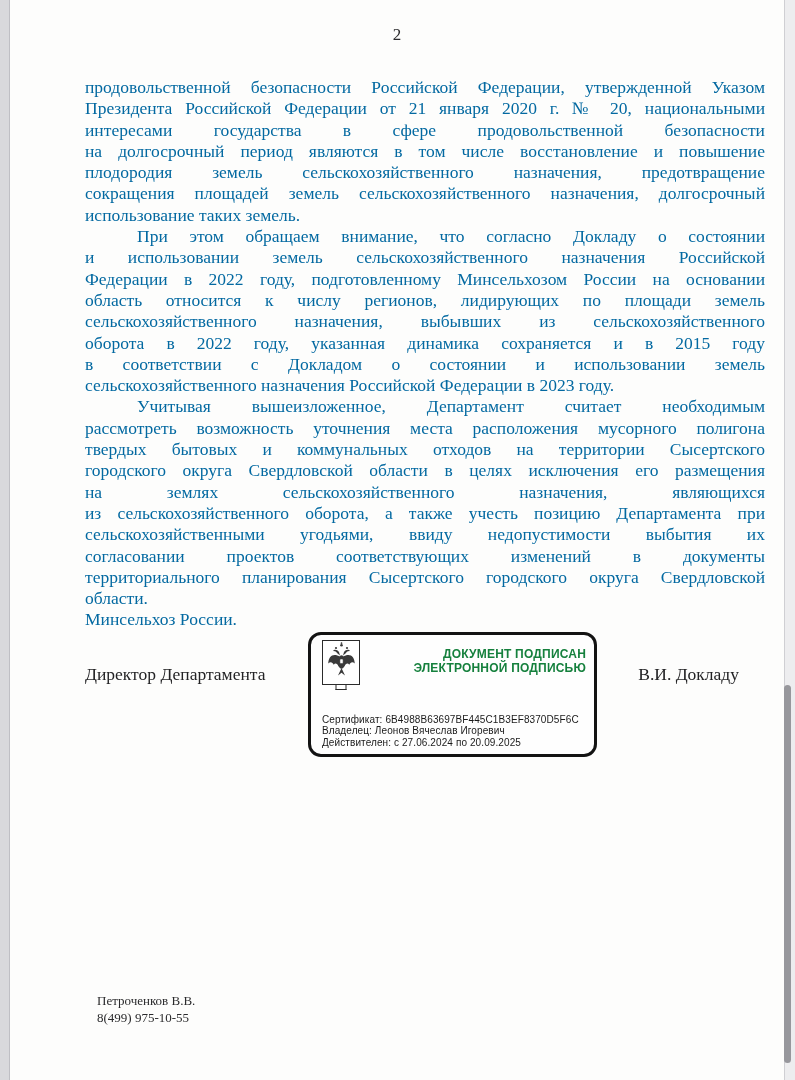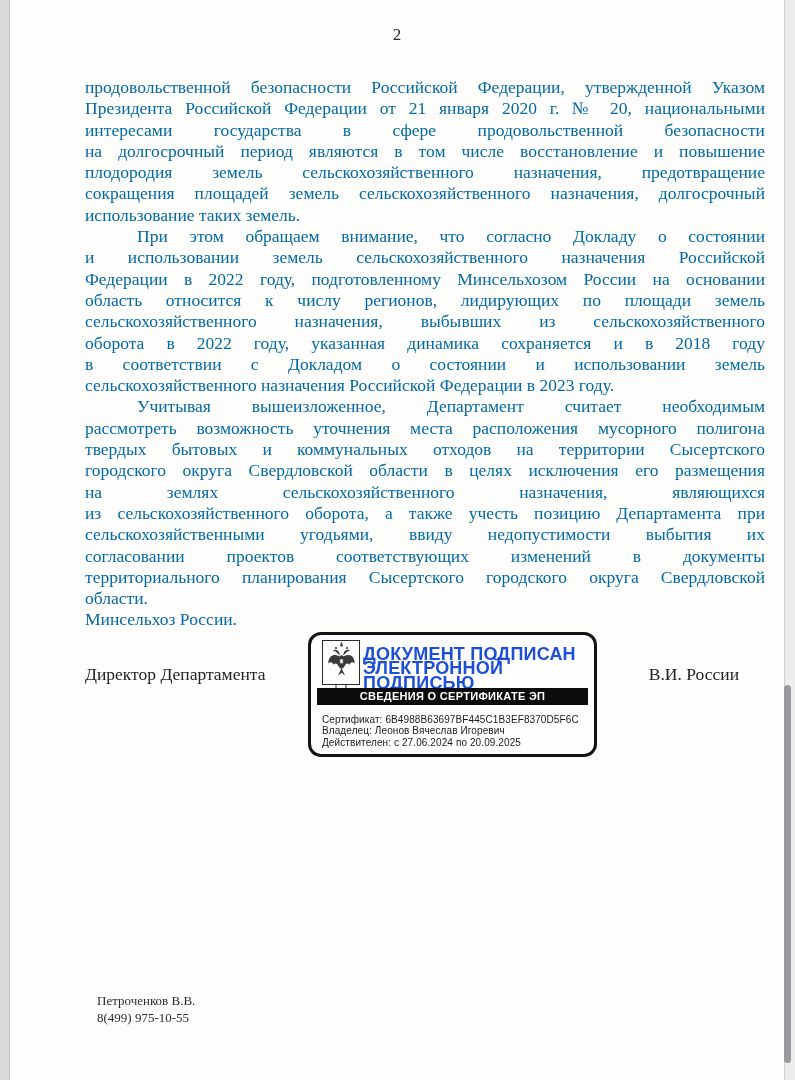--- a/index.html
+++ b/index.html
@@ -57,23 +57,23 @@
     position:absolute;left:11px;top:5px;width:38px;height:45px;
     border:1.5px solid #2b2b2b;background:#fff;box-sizing:border-box;
   }
   .emblem-box .tab{
     position:absolute;left:50%;bottom:-6px;transform:translateX(-50%);
     width:9px;height:4px;background:#fff;
     border:1.5px solid #2b2b2b;border-top:none;
   }
   .emblem-box svg{display:block;margin:1px auto 0;}
   .stamp-title{
-    position:absolute;left:52px;right:8px;top:12px;text-align:left;
-    font-weight:bold;font-size:18px;line-height:14.5px;
-    letter-spacing:0.2px;color:#1d4ed8;
+    position:absolute;left:52px;right:8px;top:12px;text-align:right;
+    font-weight:bold;font-size:12px;line-height:14.5px;
+    letter-spacing:0.2px;color:#15803d;
   }
   .stamp-banner{
     position:absolute;left:6px;right:6px;top:53px;height:17px;
     background:#0c0c0c;color:#ffffff;text-align:center;
     font-weight:bold;font-size:11px;line-height:17px;letter-spacing:0.3px;
   }
   .stamp-details{
     position:absolute;left:11px;right:6px;top:79px;
     font-size:10px;line-height:11.4px;color:#1a1a1a;letter-spacing:0.1px;
   }
@@ -98,21 +98,21 @@
       <div class="tline">интересами государства в сфере продовольственной безопасности</div>
       <div class="tline">на долгосрочный период являются в том числе восстановление и повышение</div>
       <div class="tline">плодородия земель сельскохозяйственного назначения, предотвращение</div>
       <div class="tline">сокращения площадей земель сельскохозяйственного назначения, долгосрочный</div>
       <div class="tline last">использование таких земель.</div>
       <div class="tline indent">При этом обращаем внимание, что согласно Докладу о состоянии</div>
       <div class="tline">и использовании земель сельскохозяйственного назначения Российской</div>
       <div class="tline">Федерации в 2022 году, подготовленному Минсельхозом России на основании</div>
       <div class="tline">область относится к числу регионов, лидирующих по площади земель</div>
       <div class="tline">сельскохозяйственного назначения, выбывших из сельскохозяйственного</div>
-      <div class="tline">оборота в 2022 году, указанная динамика сохраняется и в 2018 году</div>
+      <div class="tline">оборота в 2022 году, указанная динамика сохраняется и в 2015 году</div>
       <div class="tline">в соответствии с Докладом о состоянии и использовании земель</div>
       <div class="tline last">сельскохозяйственного назначения Российской Федерации в 2023 году.</div>
       <div class="tline indent">Учитывая вышеизложенное, Департамент считает необходимым</div>
       <div class="tline">рассмотреть возможность уточнения места расположения мусорного полигона</div>
       <div class="tline">твердых бытовых и коммунальных отходов на территории Сысертского</div>
       <div class="tline">городского округа Свердловской области в целях исключения его размещения</div>
       <div class="tline">на землях сельскохозяйственного назначения, являющихся</div>
       <div class="tline">из сельскохозяйственного оборота, а также учесть позицию Департамента при</div>
       <div class="tline">сельскохозяйственными угодьями, ввиду недопустимости выбытия их</div>
       <div class="tline">согласовании проектов соответствующих изменений в документы</div>
@@ -141,29 +141,28 @@
             <path d="M30 52 L23 67 L30 61.5 L37 67 Z"></path>
           </g>
           <rect x="26.8" y="34" width="6.4" height="9" rx="2" fill="#fdfdfd" stroke="#3a3a3a" stroke-width="1"></rect>
         </svg>
         <span class="tab"></span>
       </div>
       <div class="stamp-title">
         <div>ДОКУМЕНТ ПОДПИСАН</div>
         <div>ЭЛЕКТРОННОЙ ПОДПИСЬЮ</div>
       </div>
-      <div class="stamp-banner">СВЕДЕНИЯ О СЕРТИФИКАТЕ ЭП</div>
       <div class="stamp-details">
           <div>Сертификат: 6B4988B63697BF445C1B3EF8370D5F6C</div>
           <div>Владелец: Леонов Вячеслав Игоревич</div>
           <div>Действителен: с 27.06.2024 по 20.09.2025</div>
         </div>
     </div>
 
-    <div class="signee">В.И. России</div>
+    <div class="signee">В.И. Докладу</div>
   </div>
 
   <div class="doc-footer">
     <div>Петроченков В.В.</div>
     <div>8(499) 975-10-55</div>
   </div>
 
 </div>
 
 <div class="scroll-thumb"></div>

